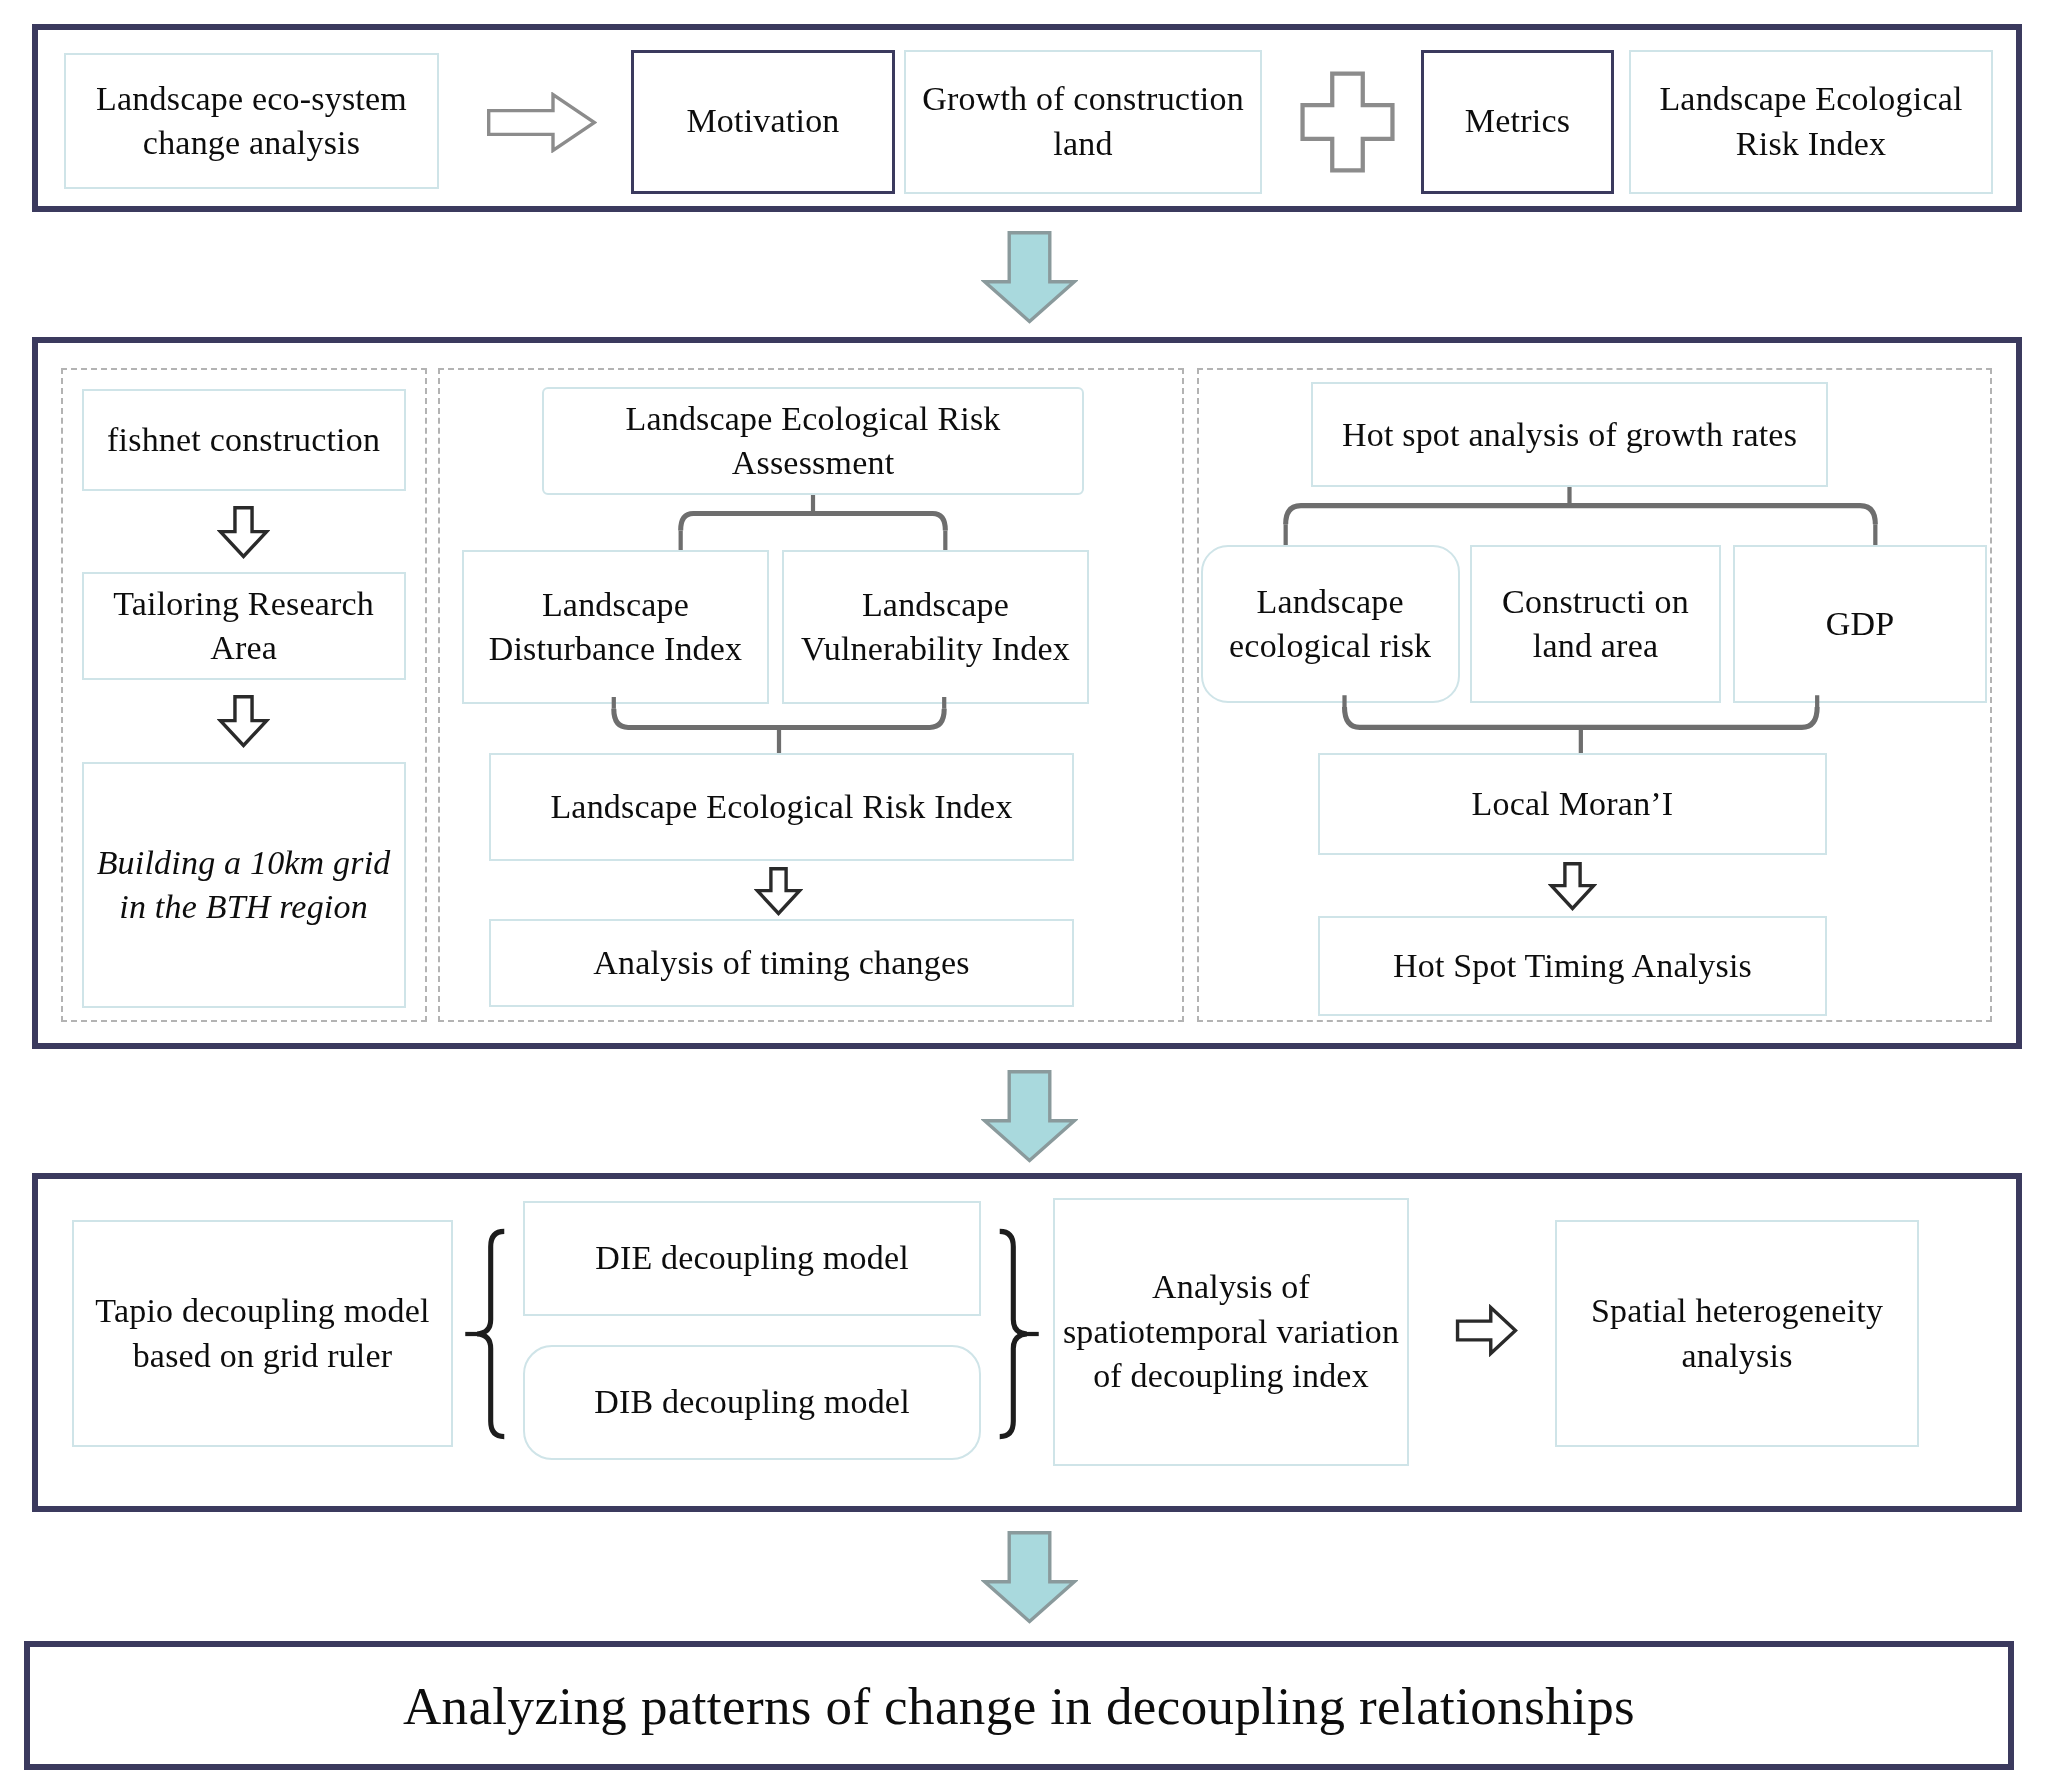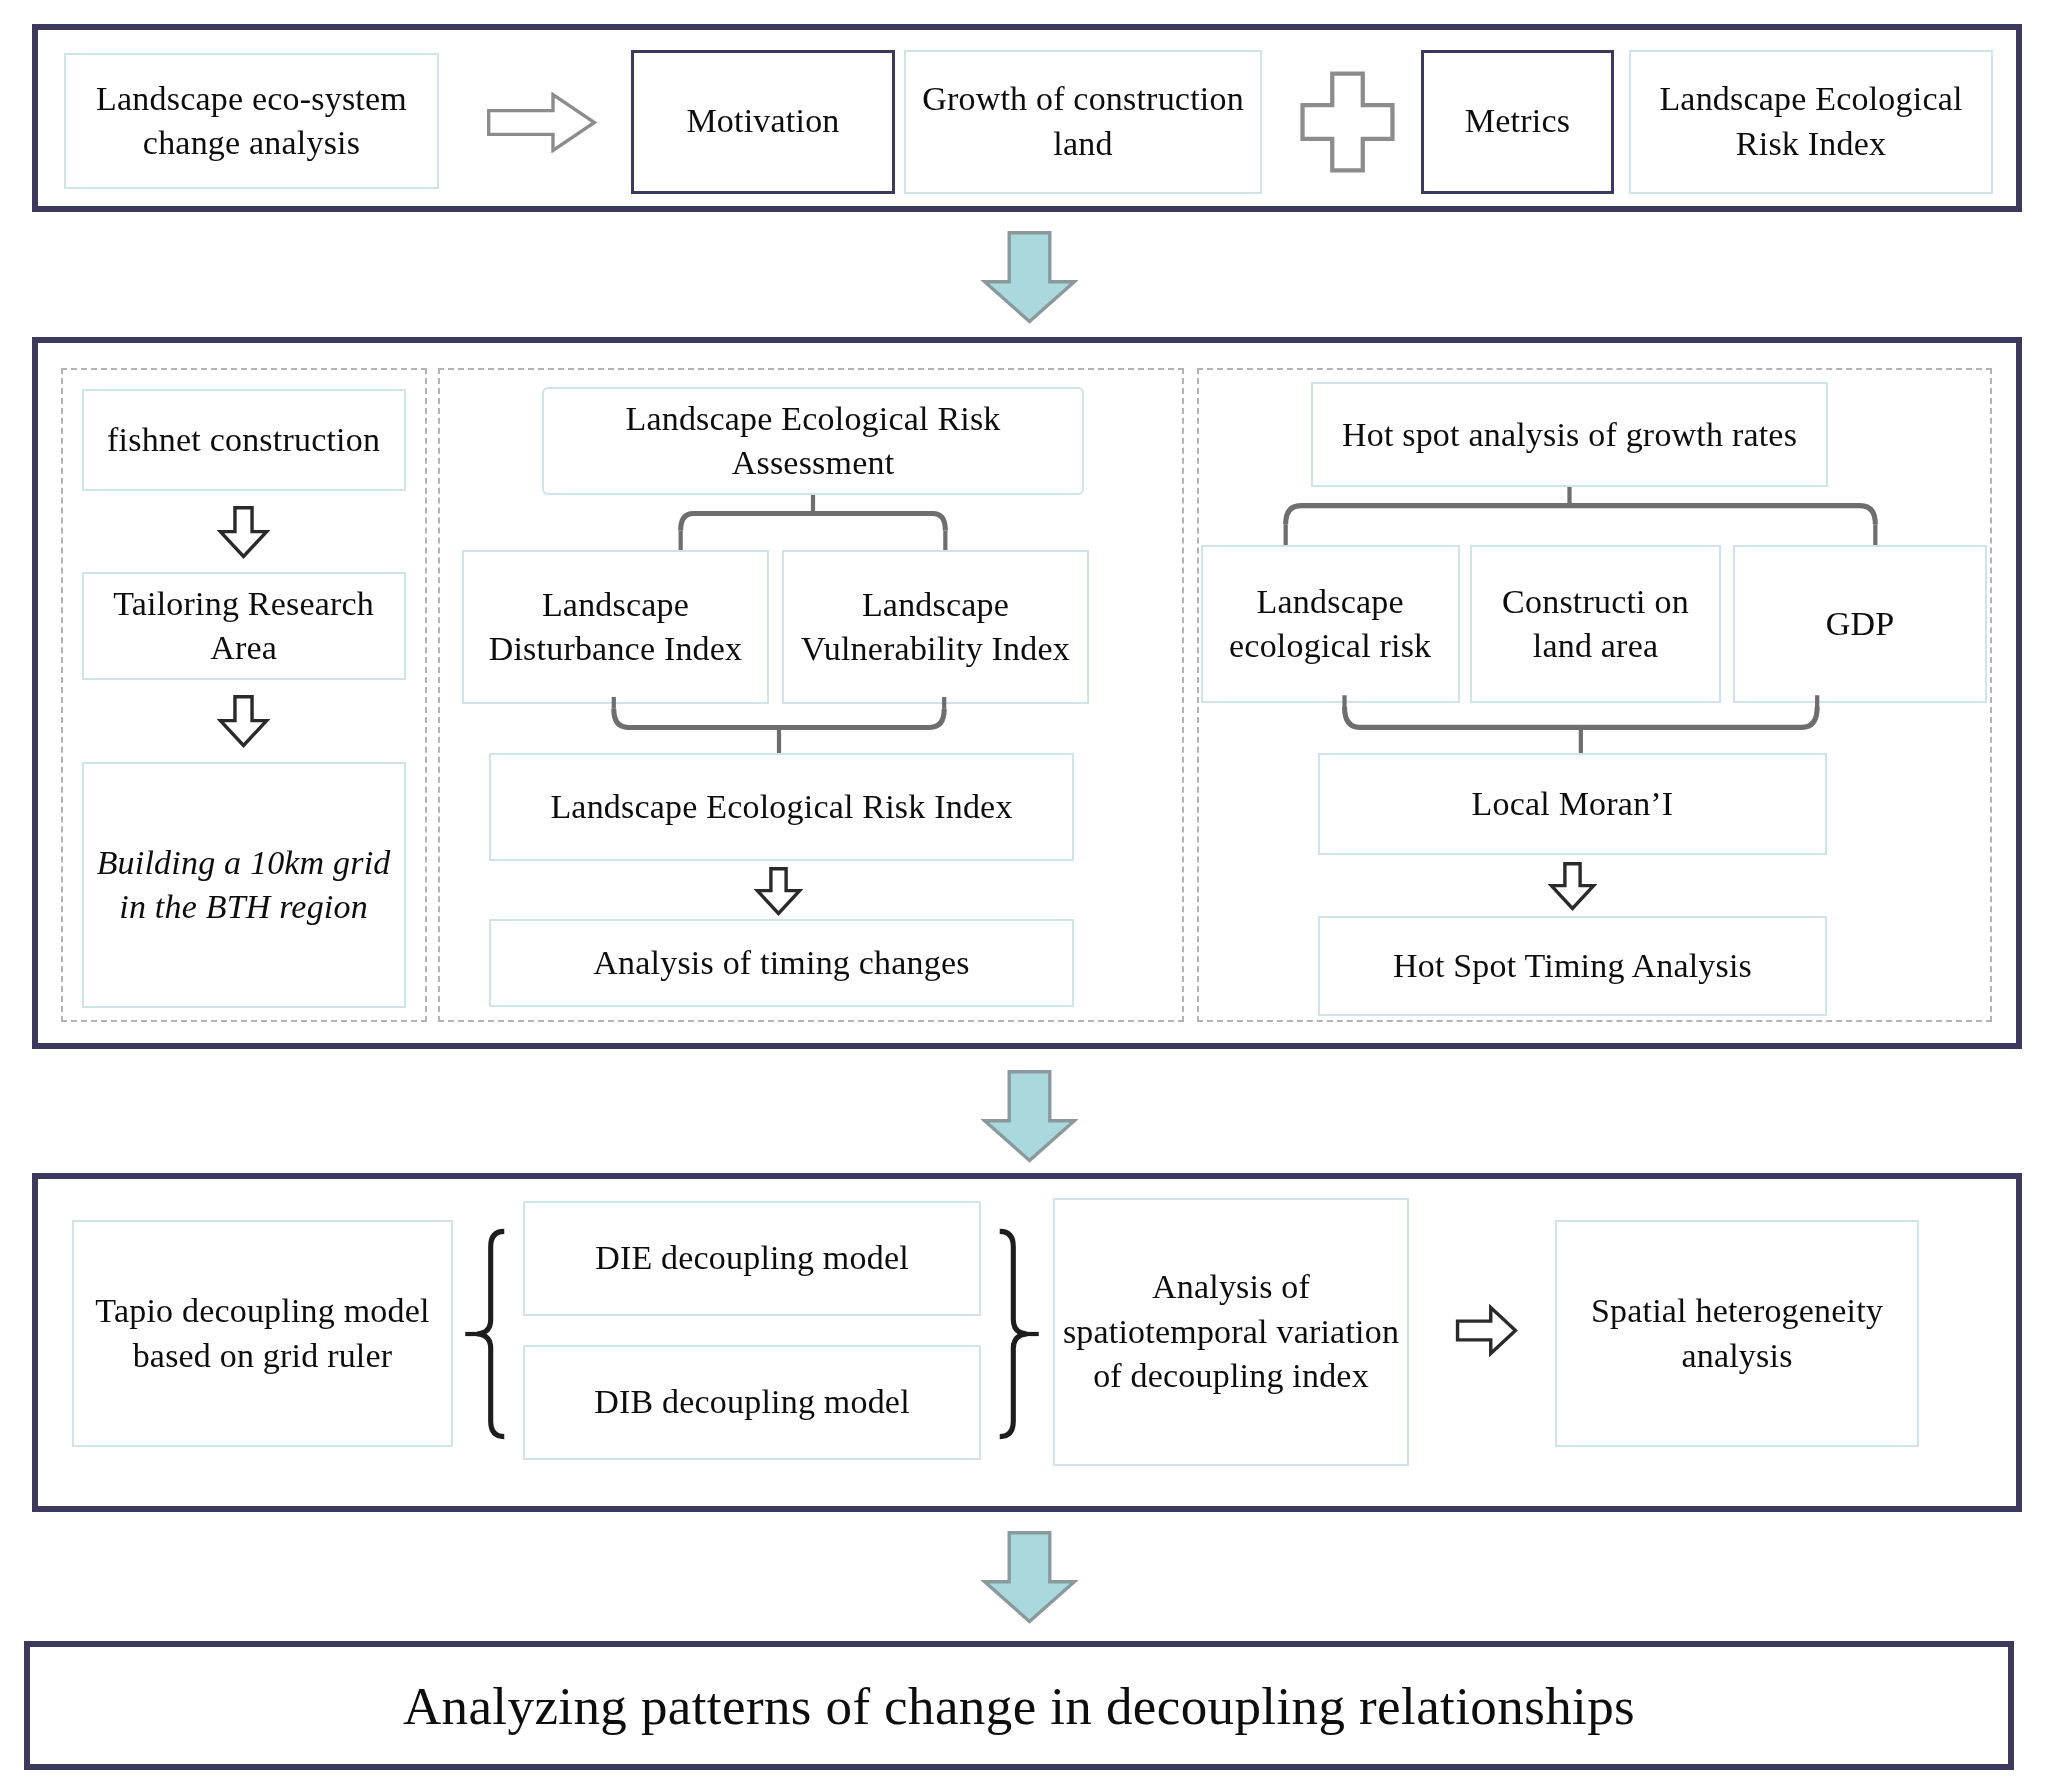--- a/index.html
+++ b/index.html
@@ -163,21 +163,21 @@
       <div class="box" style="left:112px;top:12px;width:517px;height:105px;">Hot spot analysis of growth rates</div>
 
       <div class="conn" style="left:68px;top:117px;width:627px;height:61px;">
         <svg width="627" height="61" viewBox="0 0 740 72">
           <path d="M357 0 L357 20" stroke="#6e6e6e" stroke-width="5" fill="none"></path>
           <path d="M22 44 Q22 22 40 22 L700 22 Q718 22 718 44" stroke="#6e6e6e" stroke-width="6" fill="none"></path>
           <path d="M22 44 L22 70 M718 44 L718 70" stroke="#6e6e6e" stroke-width="5" fill="none"></path>
         </svg>
       </div>
 
-      <div class="box" style="left:1.7px;top:175px;width:259px;height:158px;">Landscape ecological risk</div>
+      <div class="box" style="left:1.7px;top:175px;width:259px;height:158px;border-radius:27px;">Landscape ecological risk</div>
 
       <div class="box" style="left:271px;top:175px;width:251px;height:158px;">Constructi on land area</div>
 
       <div class="box" style="left:534px;top:175px;width:254px;height:158px;">GDP</div>
 
       <div class="conn" style="left:93px;top:325px;width:576px;height:63px;">
         <svg width="576" height="63" viewBox="0 0 680 74">
           <path d="M62 0 L62 14 M620 0 L620 14" stroke="#6e6e6e" stroke-width="5" fill="none"></path>
           <path d="M62 14 Q62 38 80 38 L602 38 Q620 38 620 14" stroke="#6e6e6e" stroke-width="6" fill="none"></path>
           <path d="M341 38 L341 72" stroke="#6e6e6e" stroke-width="5" fill="none"></path>
@@ -208,21 +208,21 @@
 
     <div class="conn" style="left:422px;top:49px;width:58px;height:212px;">
       <svg width="58" height="212" viewBox="0 0 68 250">
         <path d="M52 4 Q36 4 36 22 L36 108 Q36 124 20 125 Q36 126 36 142 L36 228 Q36 246 52 246" stroke="#1d1d1d" stroke-width="6" fill="none"></path>
         <path d="M20 125 L6 125" stroke="#1d1d1d" stroke-width="5" fill="none"></path>
       </svg>
     </div>
 
     <div class="box" style="left:485px;top:22px;width:458px;height:115px;">DIE decoupling model</div>
 
-    <div class="box" style="left:485px;top:166px;width:458px;height:115px;">DIB decoupling model</div>
+    <div class="box" style="left:485px;top:166px;width:458px;height:115px;border-radius:29px;">DIB decoupling model</div>
 
     <div class="conn" style="left:948px;top:49px;width:58px;height:212px;">
       <svg width="58" height="212" viewBox="0 0 68 250">
         <path d="M16 4 Q32 4 32 22 L32 108 Q32 124 48 125 Q32 126 32 142 L32 228 Q32 246 16 246" stroke="#1d1d1d" stroke-width="6" fill="none"></path>
         <path d="M48 125 L62 125" stroke="#1d1d1d" stroke-width="5" fill="none"></path>
       </svg>
     </div>
 
     <div class="box" style="left:1015px;top:18.6px;width:356px;height:268px;">Analysis of spatiotemporal variation of decoupling index</div>
 

